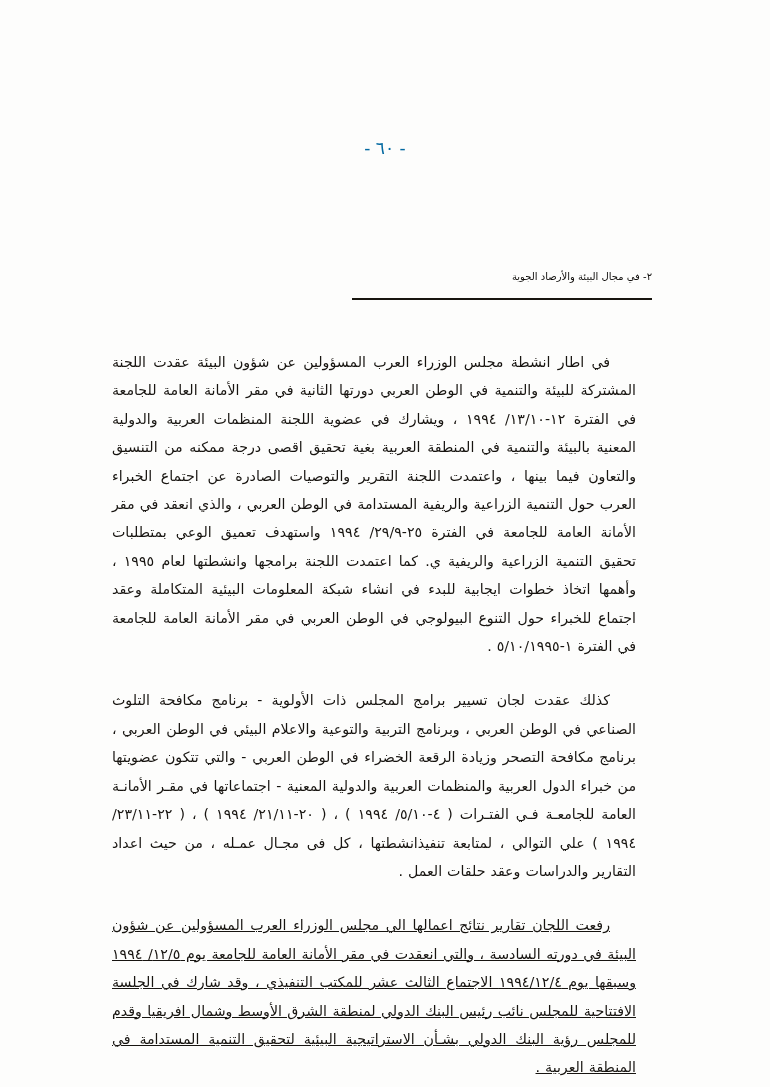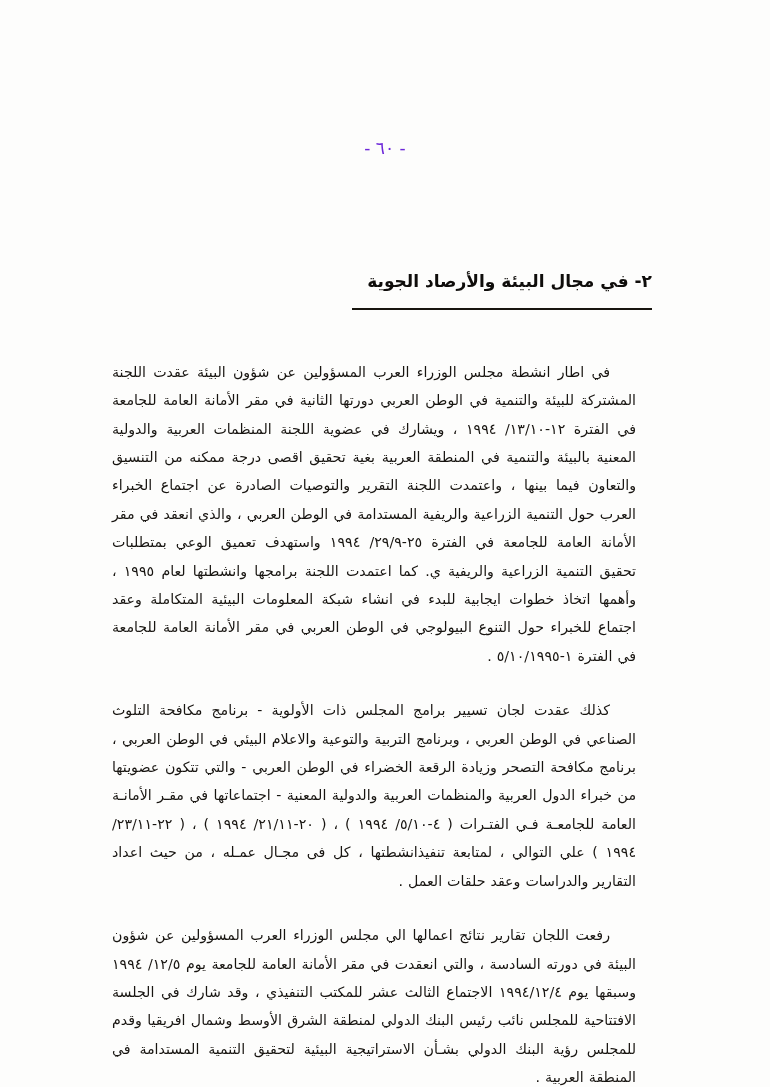--- a/index.html
+++ b/index.html
@@ -17,33 +17,33 @@
     color: #15120f;
   }
   .page-number {
     position: absolute;
     top: 138px;
     left: 0;
     width: 100%;
     text-align: center;
     font-size: 17px;
     letter-spacing: 1px;
-    color: #6d28d9;
+    color: #0369a1;
     font-family: "DejaVu Sans", sans-serif;
   }
   .content {
     position: absolute;
     top: 270px;
     right: 118px;
     width: 540px;
   }
   .section-heading {
     text-align: right;
-    font-size: 17px;
-    font-weight: bold;
+    font-size: 10px;
+    font-weight: normal;
     color: #0f0d0b;
     letter-spacing: 0px;
     margin: 0 0 14px 0;
     line-height: 1.4;
   }
   .heading-rule {
     width: 300px;
     height: 2px;
     background: #18150f;
     margin: 0 0 0 auto;
@@ -59,21 +59,21 @@
   }
   p.body-par {
     text-align: justify;
     text-align-last: right;
     font-size: 14.2px;
     line-height: 2.0;
     margin: 0 16px 26px 0;
     color: #171410;
     word-spacing: 0.5px;
   }
-  p.body-par:last-child { margin-bottom: 0; }
+  p.body-par:last-child { margin-bottom: 0; text-decoration: underline; }
   .par-indent { display: inline-block; width: 26px; }
   .spacer-1 { height: 48px; }
 </style>
 </head>
 <body>
 
 <div class="page">
 
   <div class="page-number">- ٦٠ -</div>
 

